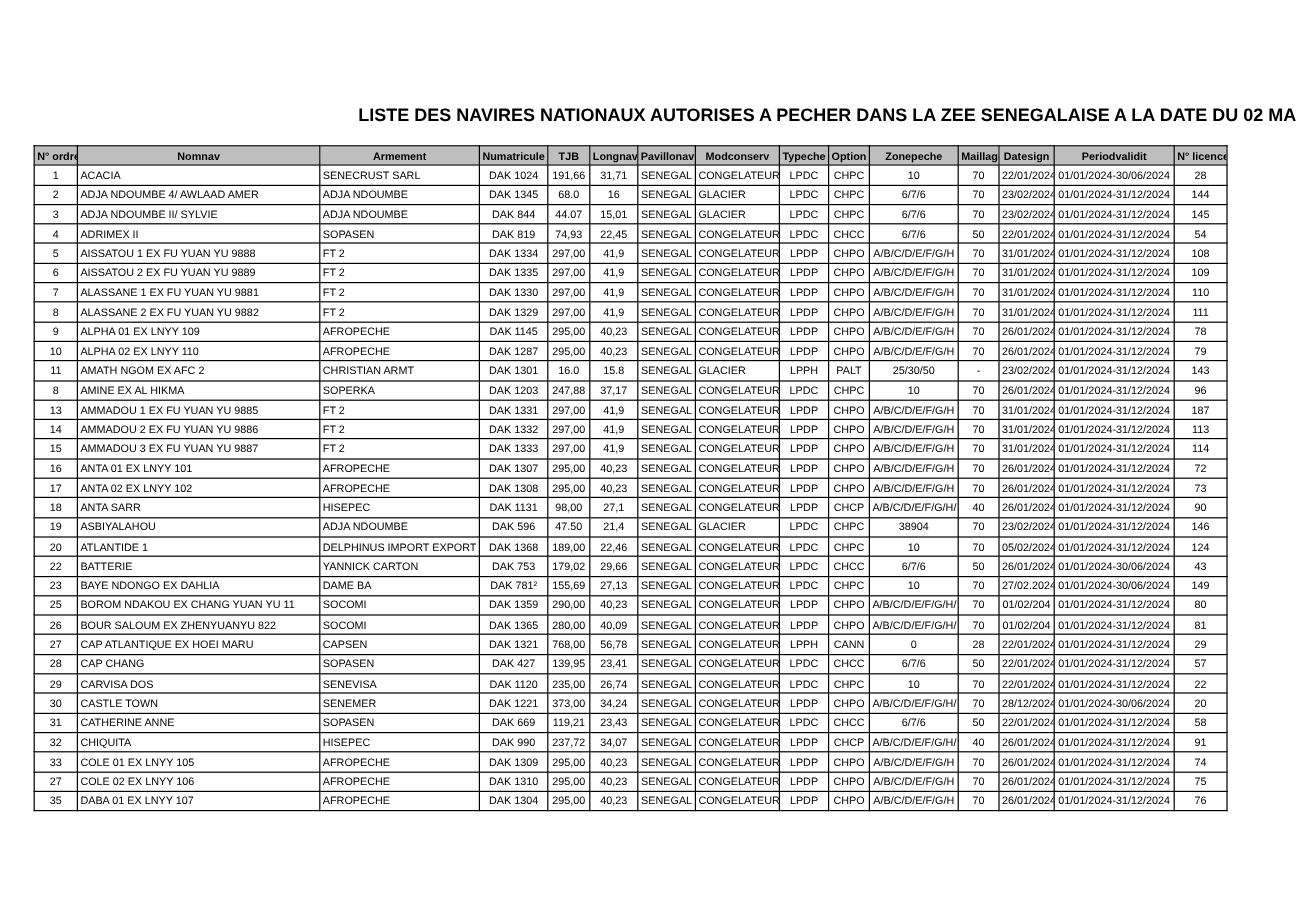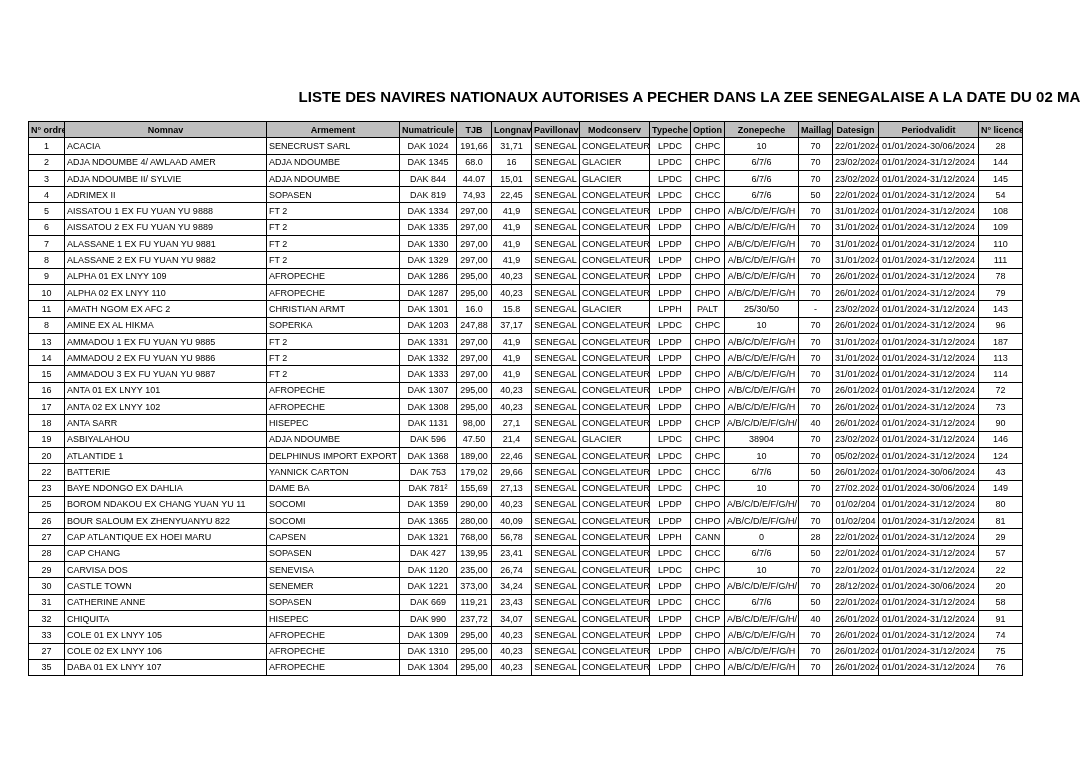--- a/index.html
+++ b/index.html
@@ -235,21 +235,21 @@
           <td class="a-center">A/B/C/D/E/F/G/H</td>
           <td class="a-center">70</td>
           <td class="a-center">31/01/2024</td>
           <td class="a-center">01/01/2024-31/12/2024</td>
           <td class="a-center">111</td>
         </tr>
         <tr>
           <td class="a-center">9</td>
           <td class="a-left">ALPHA 01 EX LNYY 109</td>
           <td class="a-left">AFROPECHE</td>
-          <td class="a-center">DAK 1286</td>
+          <td class="a-center">DAK 1145</td>
           <td class="a-center">295,00</td>
           <td class="a-center">40,23</td>
           <td class="a-center">SENEGAL</td>
           <td class="a-left">CONGELATEUR</td>
           <td class="a-center">LPDP</td>
           <td class="a-center">CHPO</td>
           <td class="a-center">A/B/C/D/E/F/G/H</td>
           <td class="a-center">70</td>
           <td class="a-center">26/01/2024</td>
           <td class="a-center">01/01/2024-31/12/2024</td>

